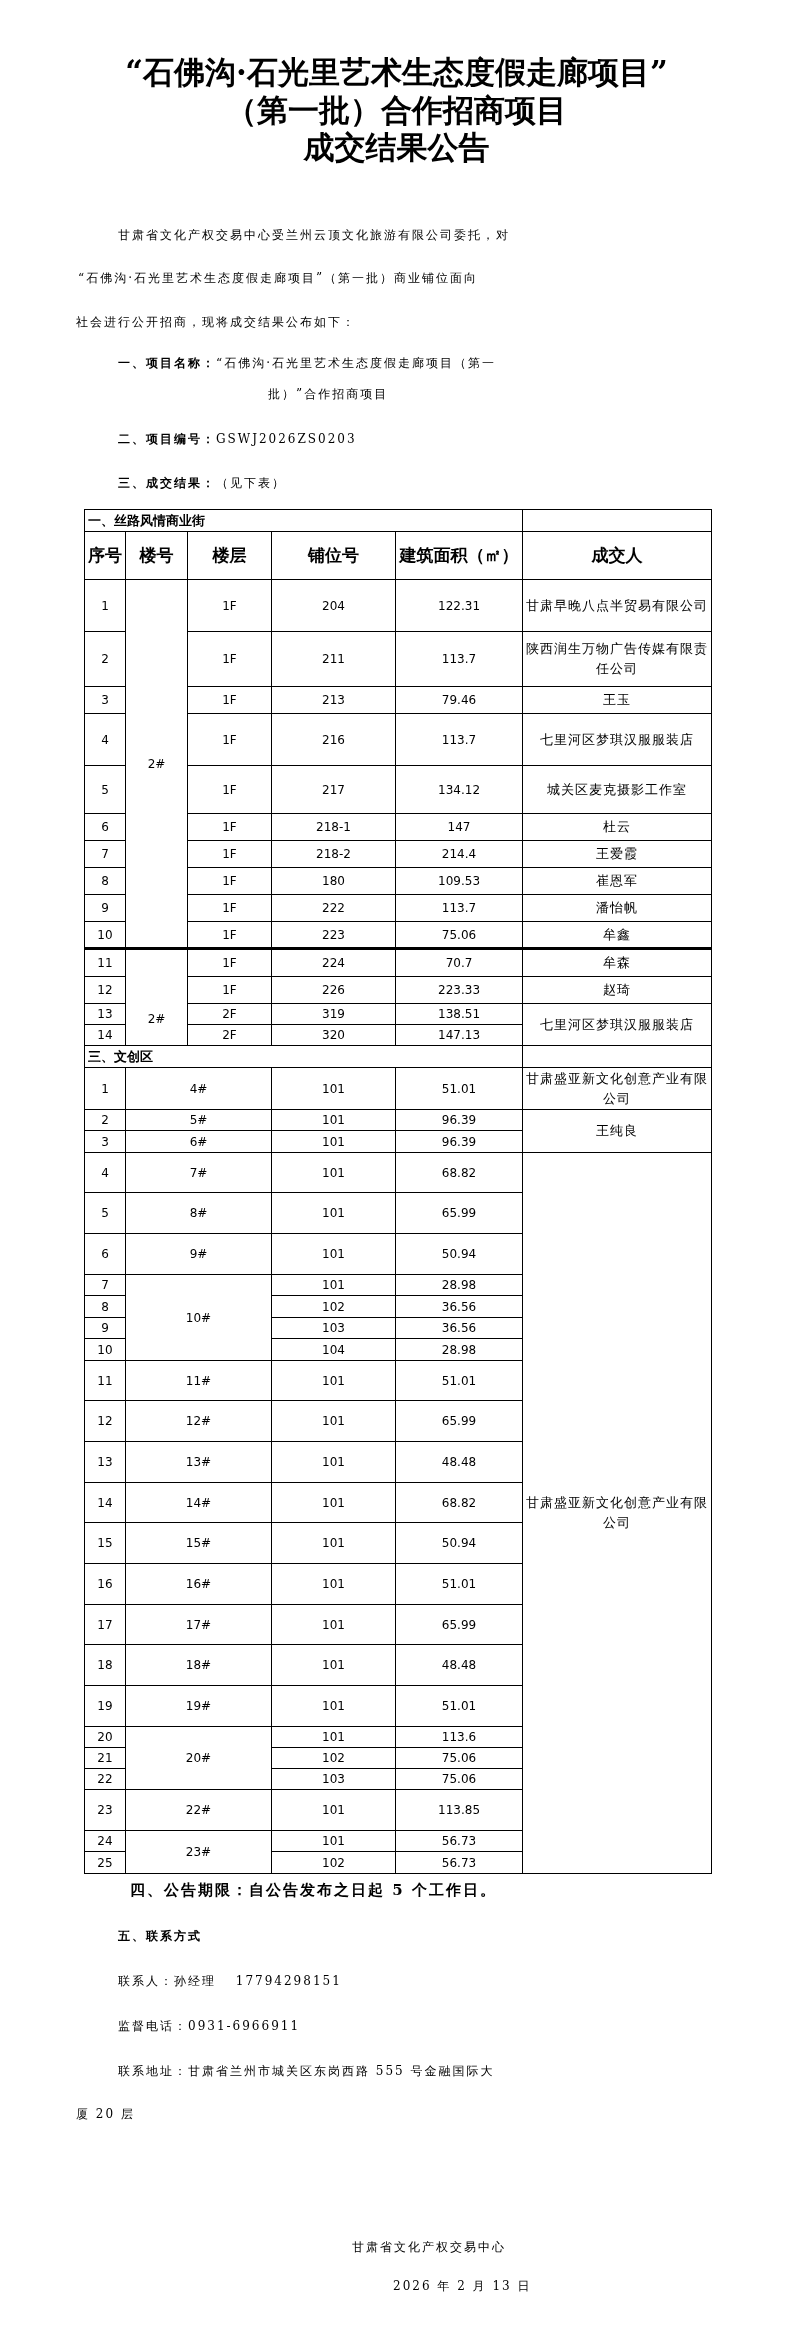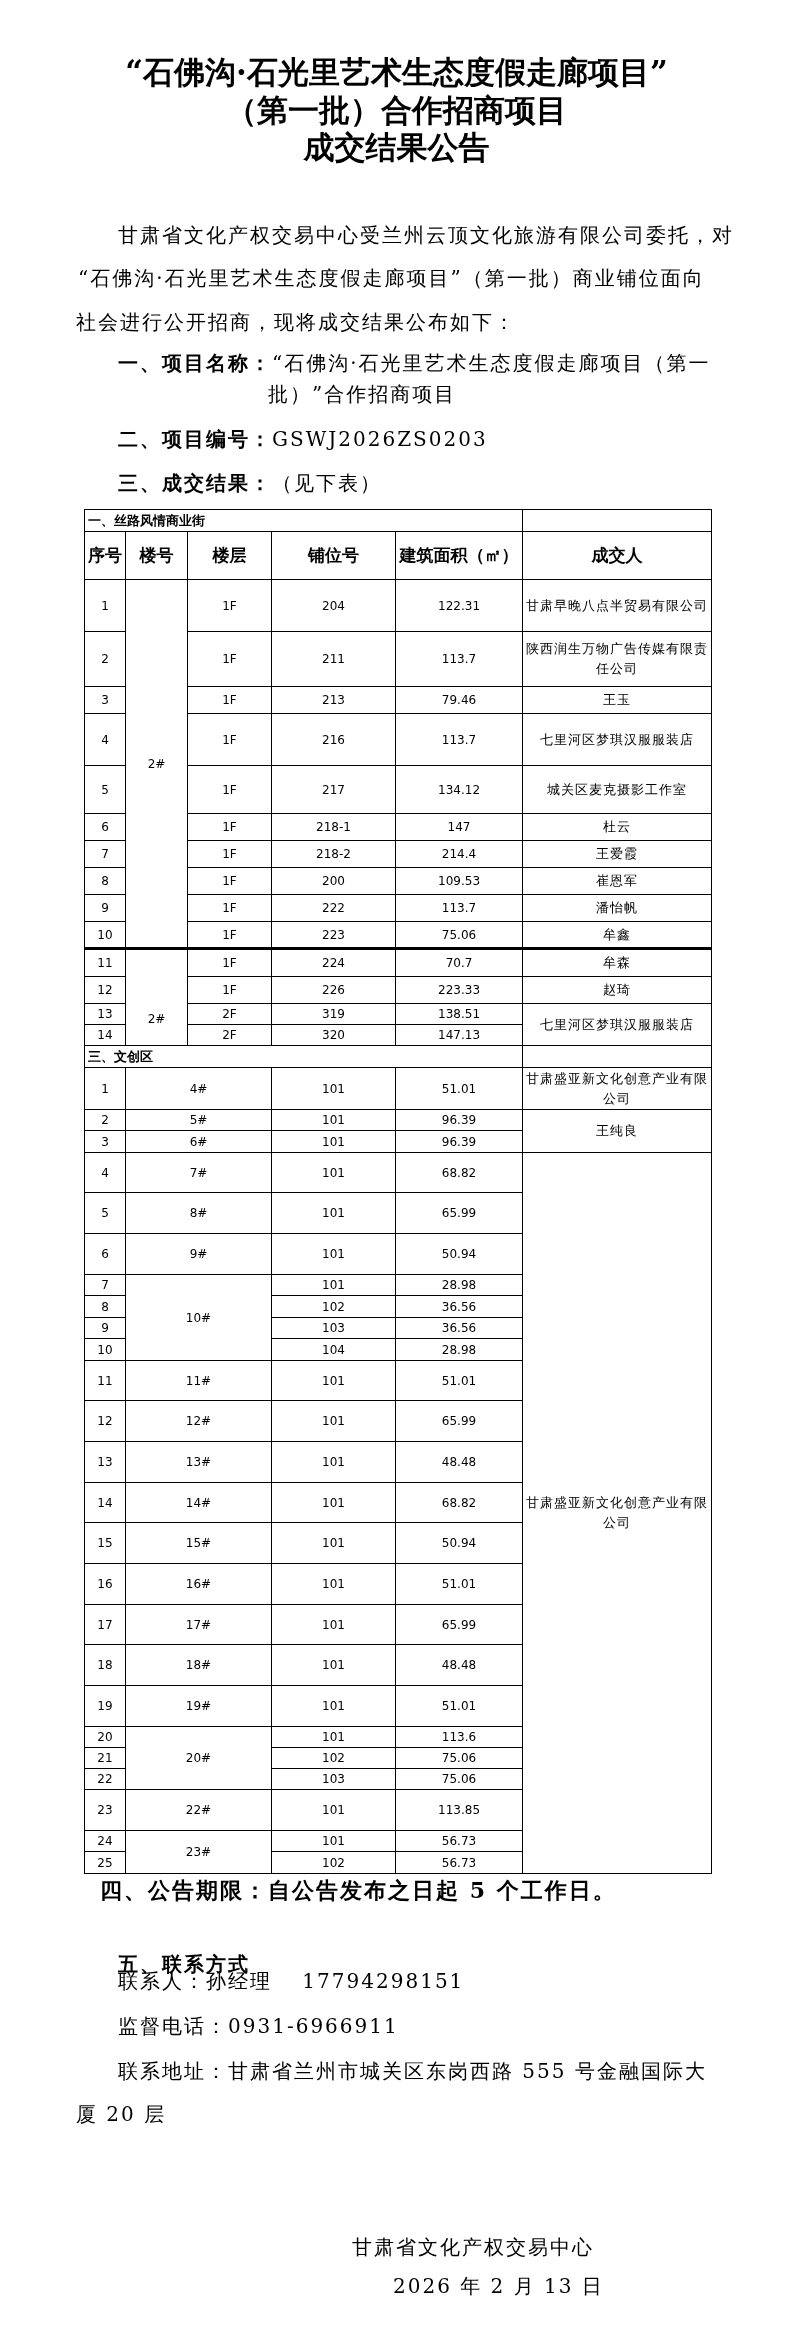--- a/index.html
+++ b/index.html
@@ -16,21 +16,21 @@
     left: 0; width: 793px;
     text-align: center;
     font-family: "DejaVu Serif", serif;
     font-weight: bold;
     font-size: 31px;
     line-height: 36px;
     letter-spacing: 0px;
   }
   .para {
     position: absolute;
-    font-size: 20px;
+    font-size: 12px;
     line-height: 22px;
     letter-spacing: 2px;
     white-space: nowrap;
   }
   .bold { font-weight: bold; }
 
   table.results {
     position: absolute;
     left: 84px;
     top: 509px;
@@ -163,21 +163,21 @@
   <tr style="height:27px">
     <td>7</td>
     <td>1F</td>
     <td>218-2</td>
     <td>214.4</td>
     <td class="party">王爱霞</td>
   </tr>
   <tr style="height:27px">
     <td>8</td>
     <td>1F</td>
-    <td>200</td>
+    <td>180</td>
     <td>109.53</td>
     <td class="party">崔恩军</td>
   </tr>
   <tr style="height:27px">
     <td>9</td>
     <td>1F</td>
     <td>222</td>
     <td>113.7</td>
     <td class="party">潘怡帆</td>
   </tr>
@@ -365,22 +365,22 @@
     <td>56.73</td>
   </tr>
   <tr style="height:22px">
     <td>25</td>
     <td>102</td>
     <td>56.73</td>
   </tr>
 </tbody>
   </table>
 
-<div class="para bold" style="left:100px; top:1879px; font-size:22px;text-align:center;">四、公告期限：自公告发布之日起 5 个工作日。</div>
-
-<div class="para bold" style="left:118px; top:1925px;margin-top:28px;">五、联系方式</div>
+<div class="para bold" style="left:130px; top:1879px; font-size:15px;text-align:center;">四、公告期限：自公告发布之日起 5 个工作日。</div>
+
+<div class="para bold" style="left:118px; top:1925px;">五、联系方式</div>
 <div class="para" style="left:118px; top:1970px;">联系人：孙经理　 17794298151</div>
 <div class="para" style="left:118px; top:2015px;">监督电话：0931-6966911</div>
 <div class="para" style="left:118px; top:2060px;">联系地址：甘肃省兰州市城关区东岗西路 555 号金融国际大</div>
 <div class="para" style="left:76px; top:2103px;">厦 20 层</div>
 
 <div class="para" style="left:352px; top:2236px;">甘肃省文化产权交易中心</div>
 <div class="para" style="left:393px; top:2275px;">2026 年 2 月 13 日</div>
 
 </body></html>

